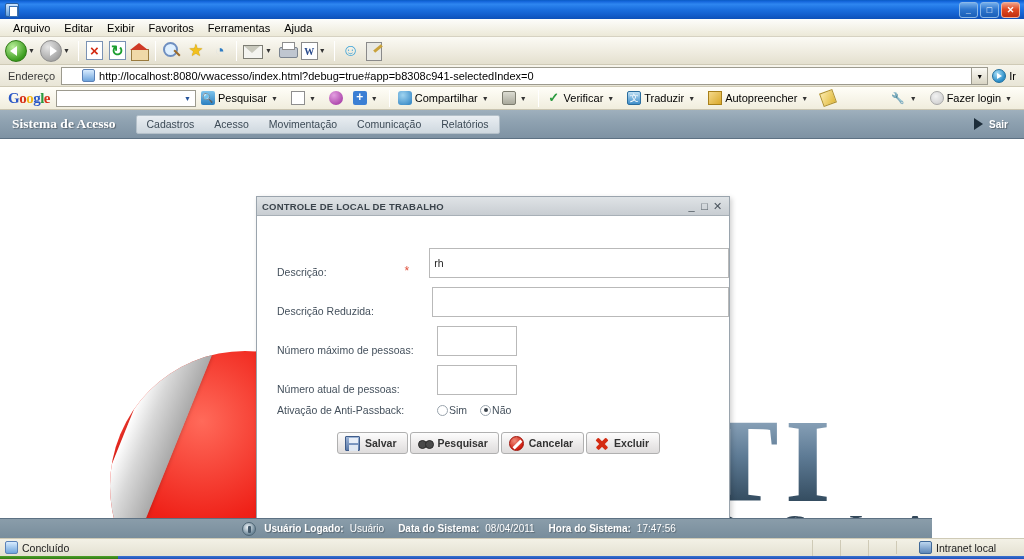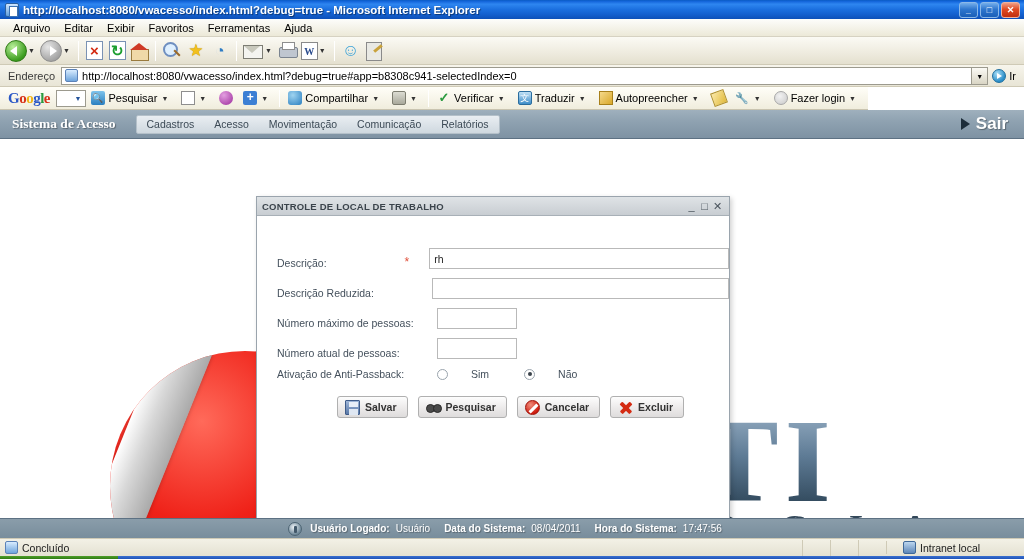--- a/index.html
+++ b/index.html
@@ -89,42 +89,42 @@
 
   
   .addrbar{
     position:absolute; left:0; top:65px; width:1024px; height:22px;
     background:linear-gradient(180deg,#f7f5ec,#e8e5d6);
     border-bottom:1px solid #cfcab6; display:flex; align-items:center;
   }
   .addrlabel{ font-size:11px; color:#3a3a3a; padding:0 6px 0 8px; white-space:nowrap; }
   .addrinput{
     flex:1 1 auto; height:18px; background:#fff; border:1px solid #9c9a8e;
-    display:flex; align-items:center; padding:0 3px; margin-right:2px;
+    display:flex; align-items:center; padding:0 20px; margin-right:2px;
   }
   .addr-favicon{
     width:13px;height:13px; margin-right:4px; flex:0 0 auto; border:1px solid #5b82b8; border-radius:2px;
     background:linear-gradient(180deg,#d8ecff,#6ea4dc);
   }
   .addrtext{ font-size:11px; color:#000; white-space:nowrap; overflow:hidden; }
   .addr-drop{
     width:16px; height:18px; border:1px solid #9c9a8e; border-left:none; margin-left:-2px;
     background:linear-gradient(180deg,#fbfaf5,#d9d5c4); font-size:7px; text-align:center; line-height:17px; flex:0 0 auto;
   }
   .gobtn{ display:flex; align-items:center; padding:0 8px 0 4px; font-size:11px; white-space:nowrap; }
   .gobtn .garrow{
     display:inline-block; width:14px;height:14px;border-radius:50%; margin-right:3px;
     background:radial-gradient(circle at 35% 30%,#a8ddf5,#2a8ec9 70%); position:relative; border:1px solid #1f6e9e;
   }
   .gobtn .garrow:after{ content:""; position:absolute; left:4px; top:3px; width:0;height:0;
     border-top:3px solid transparent;border-bottom:3px solid transparent;border-left:5px solid #fff; }
 
   
   .gbar{
-    position:absolute; left:0; top:87px; width:868px; height:23px;
+    position:absolute; left:0; top:87px; width:1024px; height:23px;
     background:linear-gradient(180deg,#fffef8,#f0eddd);
     border-bottom:1px solid #c9c4b0; display:flex; align-items:center; padding:0 4px;
   }
   .glogo{ font-family:"Liberation Serif", serif; font-size:15px; font-weight:bold; letter-spacing:-.5px; padding:0 6px 0 4px; }
   .glogo .b{color:#2b58c6}.glogo .r{color:#d8321a}.glogo .y{color:#efb419}.glogo .g{color:#2a9a3e}
   .gsearch{ width:140px; height:17px; background:#fff; border:1px solid #9c9a8e; display:flex; align-items:center; }
   .gsearch .gdrop{ margin-left:auto; width:15px; text-align:center; font-size:7px; color:#26559c; }
   .gitem{ display:flex; align-items:center; gap:3px; padding:0 5px; font-size:11px; white-space:nowrap; }
   .gicon{ width:14px;height:14px; display:inline-block; position:relative; flex:0 0 auto; }
   .gi-search{ background:linear-gradient(180deg,#7fc4ec,#2a7fc0); border-radius:2px; }
@@ -157,21 +157,21 @@
     color:#fff; font-weight:bold; font-size:13.5px; padding-left:12px; white-space:nowrap;
     text-shadow:1px 1px 1px rgba(0,0,0,.35); font-family:"Liberation Serif", serif;
   }
   .navwrap{
     margin-left:20px; height:19px; display:flex; align-items:center;
     background:linear-gradient(180deg,#e9eef2,#cfd8df);
     border:1px solid #b4c0c9; border-radius:2px;
   }
   .navitem{ padding:0 10px; font-size:10.5px; color:#3c4a56; line-height:17px; white-space:nowrap; }
   .appspacer{ flex:1 1 auto; }
-  .sair{ display:flex; align-items:center; gap:6px; padding-right:16px; color:#fff; font-weight:bold; font-size:17px; text-shadow:1px 1px 1px rgba(0,0,0,.35); }
+  .sair{ display:flex; align-items:center; gap:6px; padding-right:16px; color:#fff; font-weight:bold; font-size:10px; text-shadow:1px 1px 1px rgba(0,0,0,.35); }
   .sair .tri{ width:0;height:0;border-top:6px solid transparent;border-bottom:6px solid transparent;border-left:9px solid #1d2d3a; }
 
   .appbody{ position:absolute; left:0; top:29px; width:1024px; height:379px; background:#fff; overflow:hidden; }
 
   
   .wm-sphere{
     position:absolute; left:110px; top:212px; width:270px; height:270px; border-radius:50%;
     background:radial-gradient(circle at 34% 26%, #ff6a5a 0%, #ef2118 38%, #cf0d08 72%, #a60805 100%);
     overflow:hidden;
   }
@@ -202,50 +202,50 @@
     height:19px; background:linear-gradient(180deg,#dfe3e6,#c8cdd2);
     border-bottom:1px solid #a8b0b7; display:flex; align-items:center; padding:0 5px;
   }
   .dlg-title-text{ font-size:9.5px; font-weight:bold; color:#3a434b; letter-spacing:.2px; white-space:nowrap; }
   .dlg-title-spacer{ flex:1 1 auto; }
   .dlg-btn{ width:13px; text-align:center; font-size:11px; color:#4a545d; }
   .dlg-body{ position:relative; padding:32px 0 0 0; }
   .frow{ display:flex; align-items:flex-end; margin-bottom:9px; padding-left:20px; }
   .flabel{ width:128px; font-size:10.5px; color:#44505c; white-space:nowrap; }
   .req{ color:#e0513c; font-size:12px; margin-left:4px; }
-  .finput{ height:21px; border:1px solid #b9b9b9; background:#fff; font-size:10.5px; color:#222;
+  .finput{ height:30px; border:1px solid #b9b9b9; background:#fff; font-size:10.5px; color:#222;
     padding:0 4px; line-height:15px; outline:none; font-family:"Liberation Sans", sans-serif; }
   .finput.wide{ width:310px; }
   .finput.narrow{ width:80px; }
-  .radiowrap{ display:flex; align-items:center; gap:23px; }
+  .radiowrap{ display:flex; align-items:center; gap:1px; }
   .radio{ width:11px;height:11px;border-radius:50%; border:1px solid #9aa4ad; background:#fff; position:relative; }
   .radio.on:after{ content:""; position:absolute; left:2.5px; top:2.5px; width:4px;height:4px;border-radius:50%; background:#3a434b; }
   .rlabel{ font-size:10.5px; color:#44505c; margin-right:12px; }
 
-  .btnrow{ display:flex; gap:10px; padding-left:80px; margin-top:16px; }
+  .btnrow{ display:flex; gap:2px; padding-left:80px; margin-top:16px; }
   .dbtn{
     display:flex; align-items:center; gap:5px; height:22px; padding:0 10px 0 7px;
     border:1px solid #b0b0b0; border-radius:3px;
     background:linear-gradient(180deg,#fdfdfd,#eceaea 55%,#dedcdc);
     font-size:10.5px; font-weight:bold; color:#333;
   }
   .bico{ width:15px;height:15px; position:relative; flex:0 0 auto; }
   .bi-save{ background:linear-gradient(180deg,#9fb6d8,#5a79a8); border:1px solid #3f5c8a; border-radius:1px; }
   .bi-save:before{ content:""; position:absolute; left:3px; top:1px; width:9px;height:5px; background:#e8eef7; }
   .bi-save:after{ content:""; position:absolute; left:3px; top:8px; width:9px;height:6px; background:#dfe7f2; }
   .bi-find:before{ content:""; position:absolute; left:0px; top:4px; width:7px;height:7px; border-radius:50%; background:#4a4a4a; border:1px solid #2a2a2a; }
   .bi-find:after{ content:""; position:absolute; left:7px; top:4px; width:7px;height:7px; border-radius:50%; background:#4a4a4a; border:1px solid #2a2a2a; }
   .bi-cancel{ border-radius:50%; background:radial-gradient(circle at 35% 30%,#ef8d7c,#cf1d10 70%); border:1px solid #9c0f06; }
   .bi-cancel:after{ content:""; position:absolute; left:2px; top:6px; width:11px;height:3px; background:#fff; transform:rotate(-45deg); }
   .bi-del:before,.bi-del:after{ content:""; position:absolute; left:1px; top:6px; width:14px;height:3.5px; background:#d42b12; border-radius:1px; }
   .bi-del:before{ transform:rotate(45deg); } .bi-del:after{ transform:rotate(-45deg); }
 
   
   .appstatus{
-    position:absolute; left:0; top:408px; width:1024px; height:20px;
+    position:absolute; left:0; top:408px; width:932px; height:20px;
     background:linear-gradient(180deg,#8a9daa,#788d9c);
     border-top:1px solid #5d7183; display:flex; align-items:center; justify-content:center; gap:0;
     color:#fff; font-size:10px;
   }
   .st-icon{
     width:14px;height:14px;border-radius:50%; margin-right:8px;
     background:radial-gradient(circle at 40% 35%,#e8eff4,#6d8characters);
     background:radial-gradient(circle at 40% 35%,#eef3f7,#6d8798 70%);
     border:1px solid #4e6574; position:relative;
   }
@@ -256,37 +256,36 @@
   
   .browserstatus{
     position:absolute; left:0; top:538px; width:1024px; height:18px;
     background:linear-gradient(180deg,#f3f1e6,#e4e1d2);
     border-top:1px solid #cfcab6; display:flex; align-items:center; font-size:10.5px; color:#1a1a1a;
   }
   .bs-icon{ width:13px;height:13px; margin:0 4px 0 5px; border:1px solid #5b82b8; border-radius:2px;
     background:linear-gradient(180deg,#d8ecff,#6ea4dc); flex:0 0 auto; }
   .bs-spacer{ flex:1 1 auto; }
   .bs-pane{ width:28px; height:16px; border-left:1px solid #cfcab6; }
-  .bs-zone{ display:flex; align-items:center; gap:4px; width:138px; border-left:1px solid #cfcab6; padding-left:16px; }
+  .bs-zone{ display:flex; align-items:center; gap:4px; width:128px; border-left:1px solid #cfcab6; padding-left:22px; }
   .bs-zico{ width:13px;height:13px; background:linear-gradient(180deg,#bcd6ef,#5d86b8); border:1px solid #3f6898; border-radius:2px; }
 
   .taskbar{
     position:absolute; left:0; top:556px; width:1024px; height:3px;
     background:linear-gradient(180deg,#3a6fd0,#1e53b8);
   }
   .taskbar .start{ position:absolute; left:0; top:0; width:118px; height:3px; background:linear-gradient(180deg,#4fa02a,#2f7a13); }
 </style>
 </head>
 <body>
 
 <div id="app">
 
   <div class="titlebar">
     <div class="tb-icon"></div>
-    <div class="tb-title">http://localhost:8080/vwacesso/index.html?debug=true - Microsoft Internet Explorer</div>
     <div class="tb-spacer"></div>
     <div class="winbtns">
       <div class="winbtn">_</div>
       <div class="winbtn">□</div>
       <div class="winbtn close">✕</div>
     </div>
   </div>
 
   <div class="menubar">
     <div class="menuitem">Arquivo</div>

